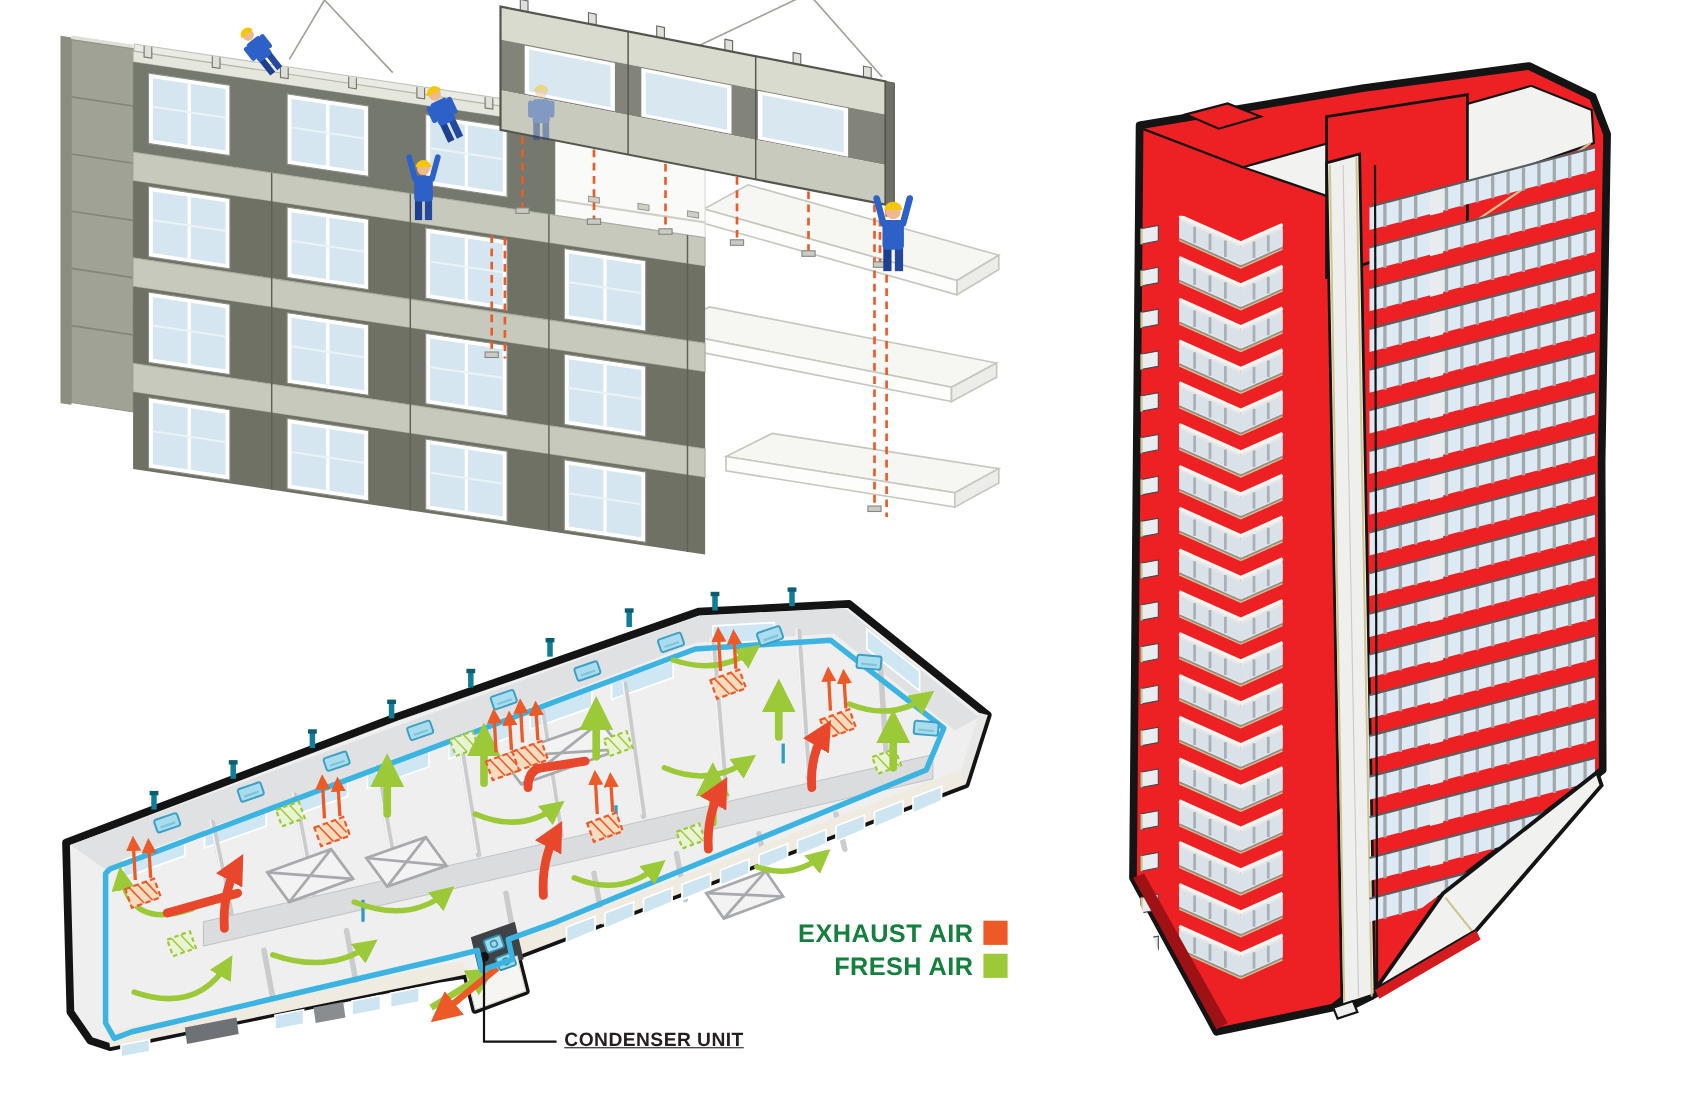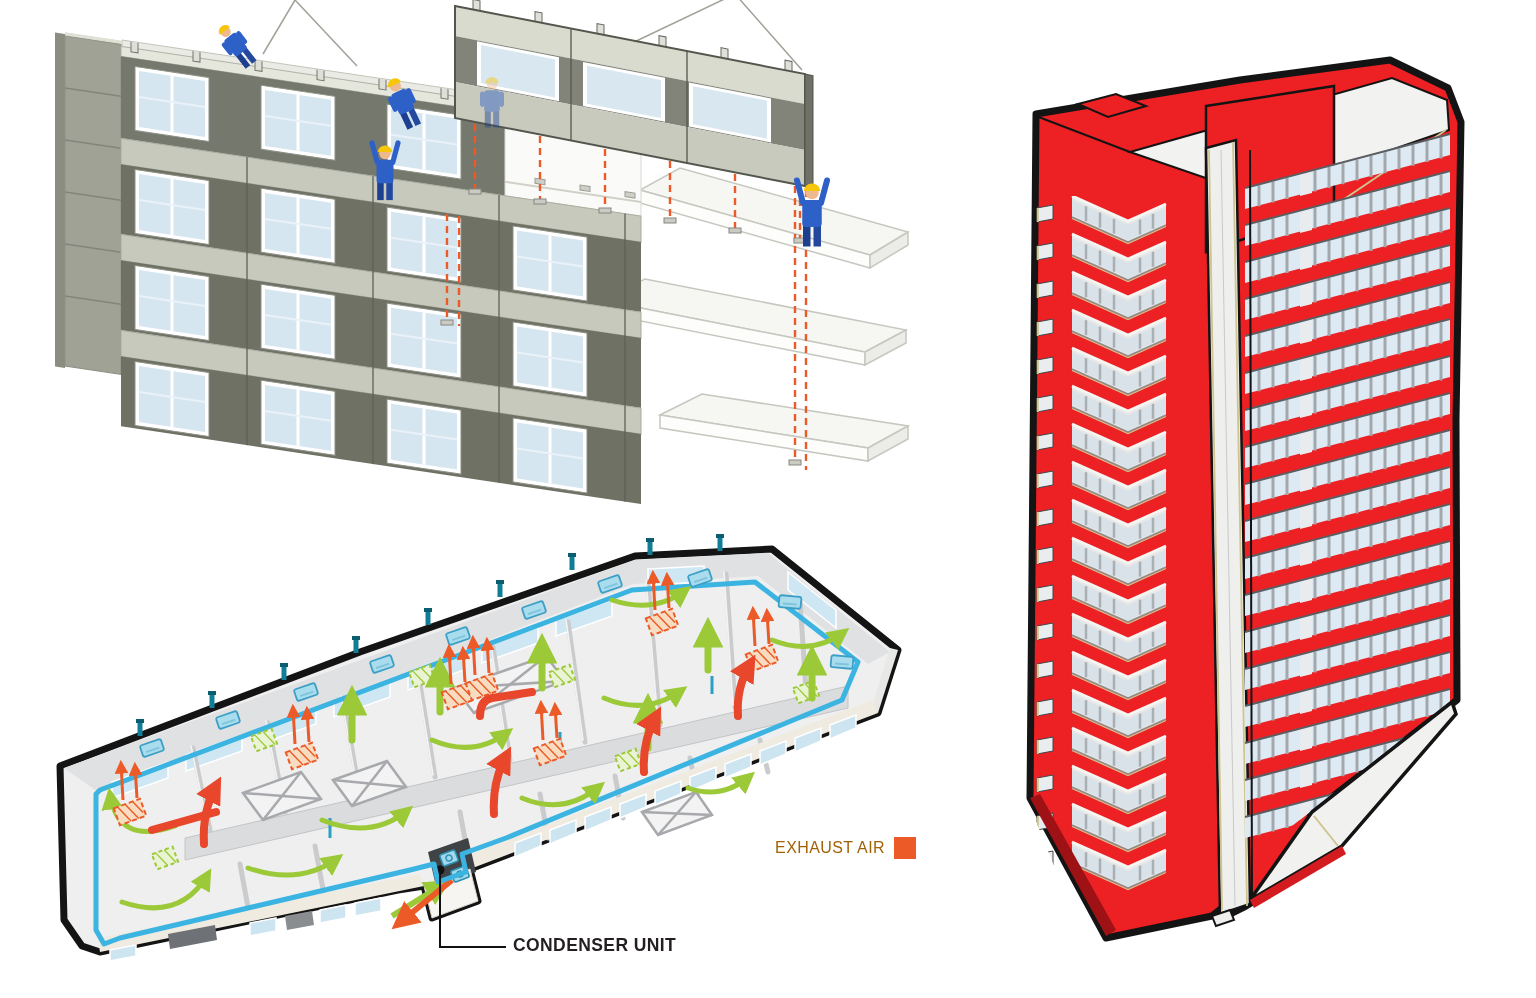--- a/index.html
+++ b/index.html
@@ -1,24 +1,24 @@
 <!DOCTYPE html>
 <html><head>
 <meta charset="utf-8">
 <style>
   html,body{margin:0;padding:0;background:#ffffff;}
   .stage{position:relative;width:1536px;height:998px;background:#ffffff;overflow:hidden;
          font-family:"Liberation Sans",sans-serif;}
   .scene-svg{position:absolute;left:0;top:0;}
   .legend{position:absolute;top:833px;left:560px;width:356px;}
   .legend-row{display:flex;justify-content:flex-end;align-items:center;height:30px;gap:9px;}
-  .legend-label{font-weight:400;font-size:16px;letter-spacing:.4px;color:#a16207;white-space:nowrap;}
+  .legend-label{font-weight:700;font-size:23px;letter-spacing:.4px;color:#15803d;white-space:nowrap;}
   .legend-swatch{width:22px;height:22px;flex:0 0 22px;}
   .callout-label{position:absolute;top:935px;left:513px;font-weight:800;font-size:17.5px;
-                 letter-spacing:.4px;color:#231F20;white-space:nowrap;}
+                 letter-spacing:.4px;color:#231F20;white-space:nowrap;text-decoration:underline;}
 </style>
 </head>
 <body>
 
 <div class="stage">
 <svg class="scene-svg" width="1536" height="998" viewBox="0 0 1536 998">
   <defs>
     <marker id="ah-g" viewBox="0 0 10 10" refX="7" refY="5" markerWidth="4.4" markerHeight="4.4" orient="auto">
       <path d="M0,0 L10,5 L0,10 Z" fill="#9CC938"></path>
         </marker>
@@ -551,16 +551,20 @@
       <line x1="1314" y1="816" x2="1338" y2="846" stroke="#CFC48F" stroke-width="2"></line>
     </g>
   </g>
 </svg>
 
 <div class="legend">
   <div class="legend-row">
     <span class="legend-label">EXHAUST AIR</span>
     <span class="legend-swatch" style="background-color: rgb(236, 90, 40);"></span>
   </div>
+  <div class="legend-row">
+    <span class="legend-label">FRESH AIR</span>
+    <span class="legend-swatch" style="background-color: rgb(156, 201, 56);"></span>
+  </div>
 </div>
 
 <div class="callout-label">CONDENSER UNIT</div>
 </div>
 
 </body></html>

